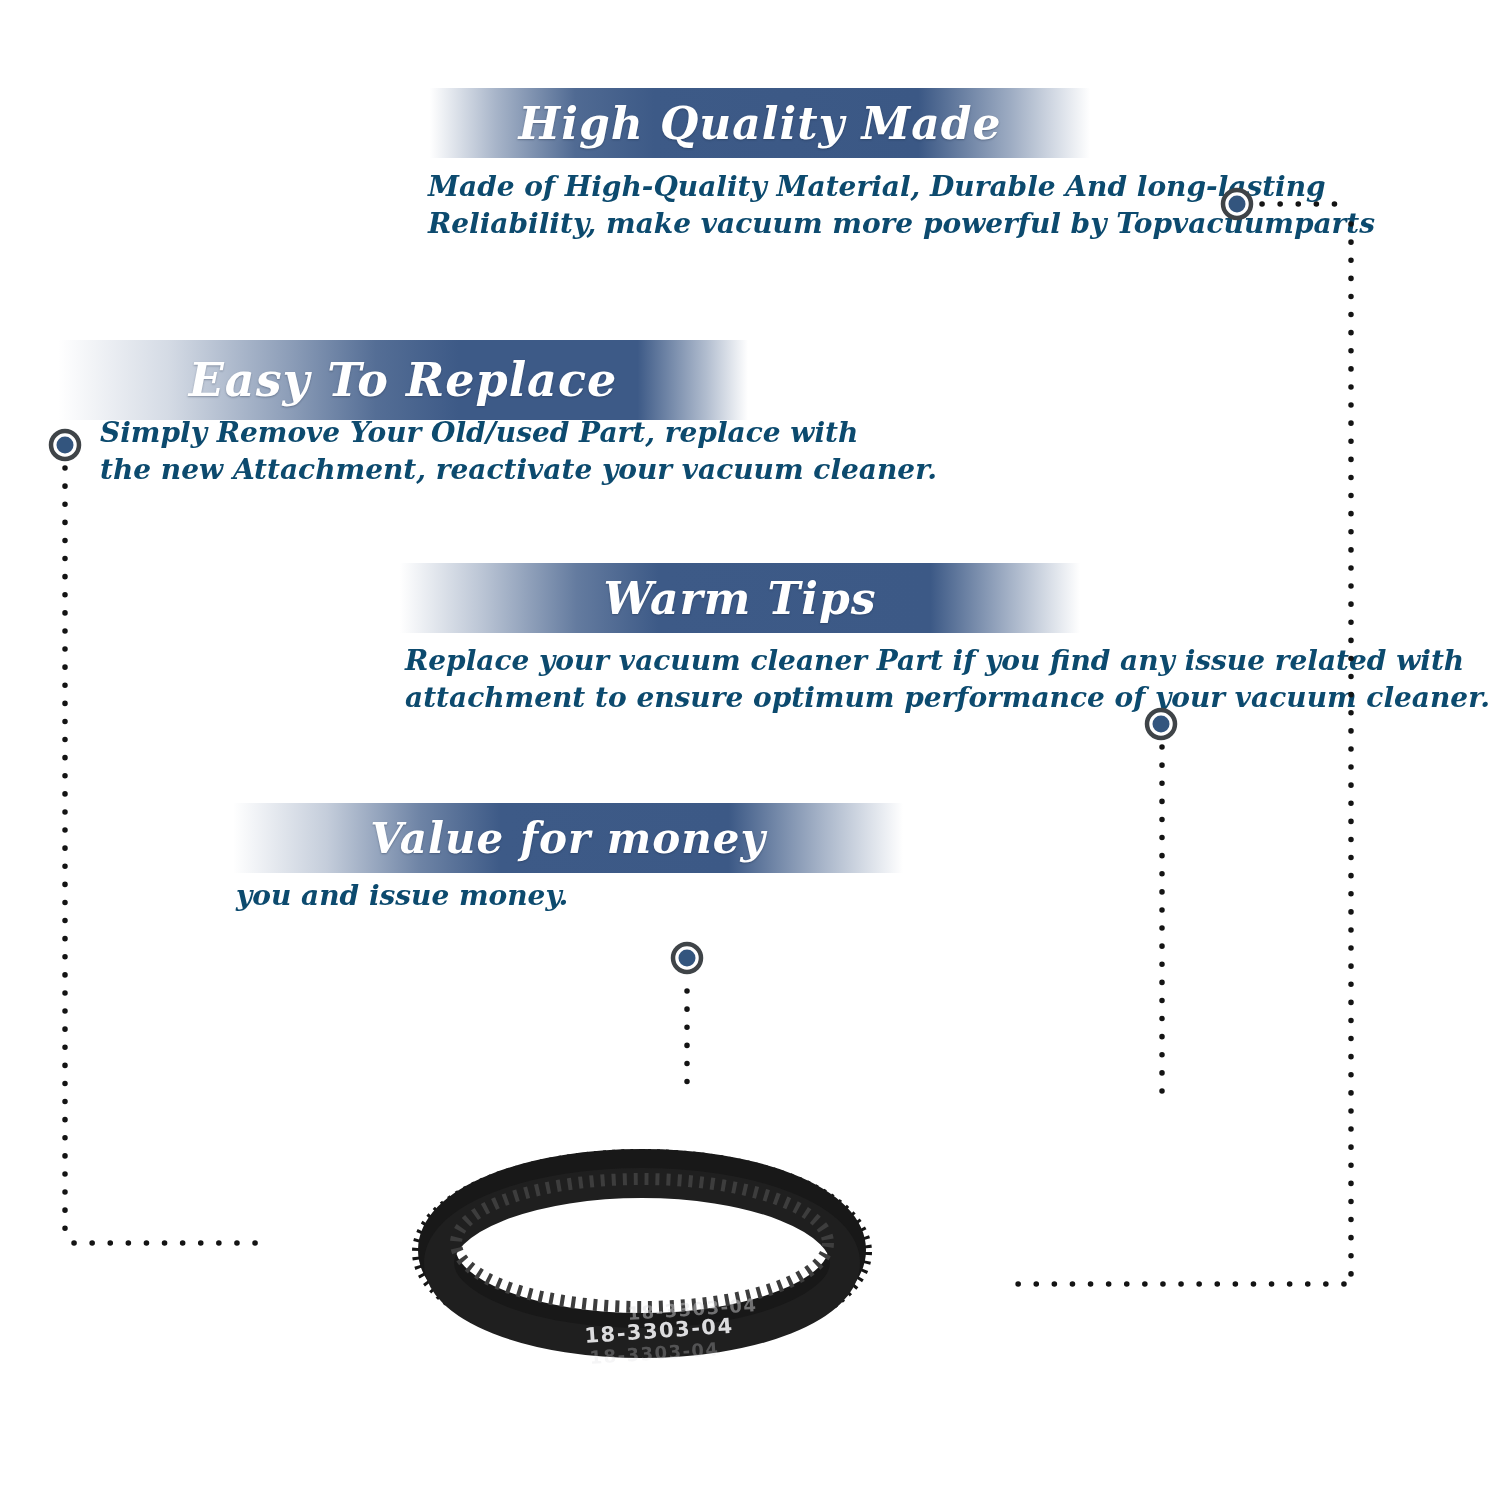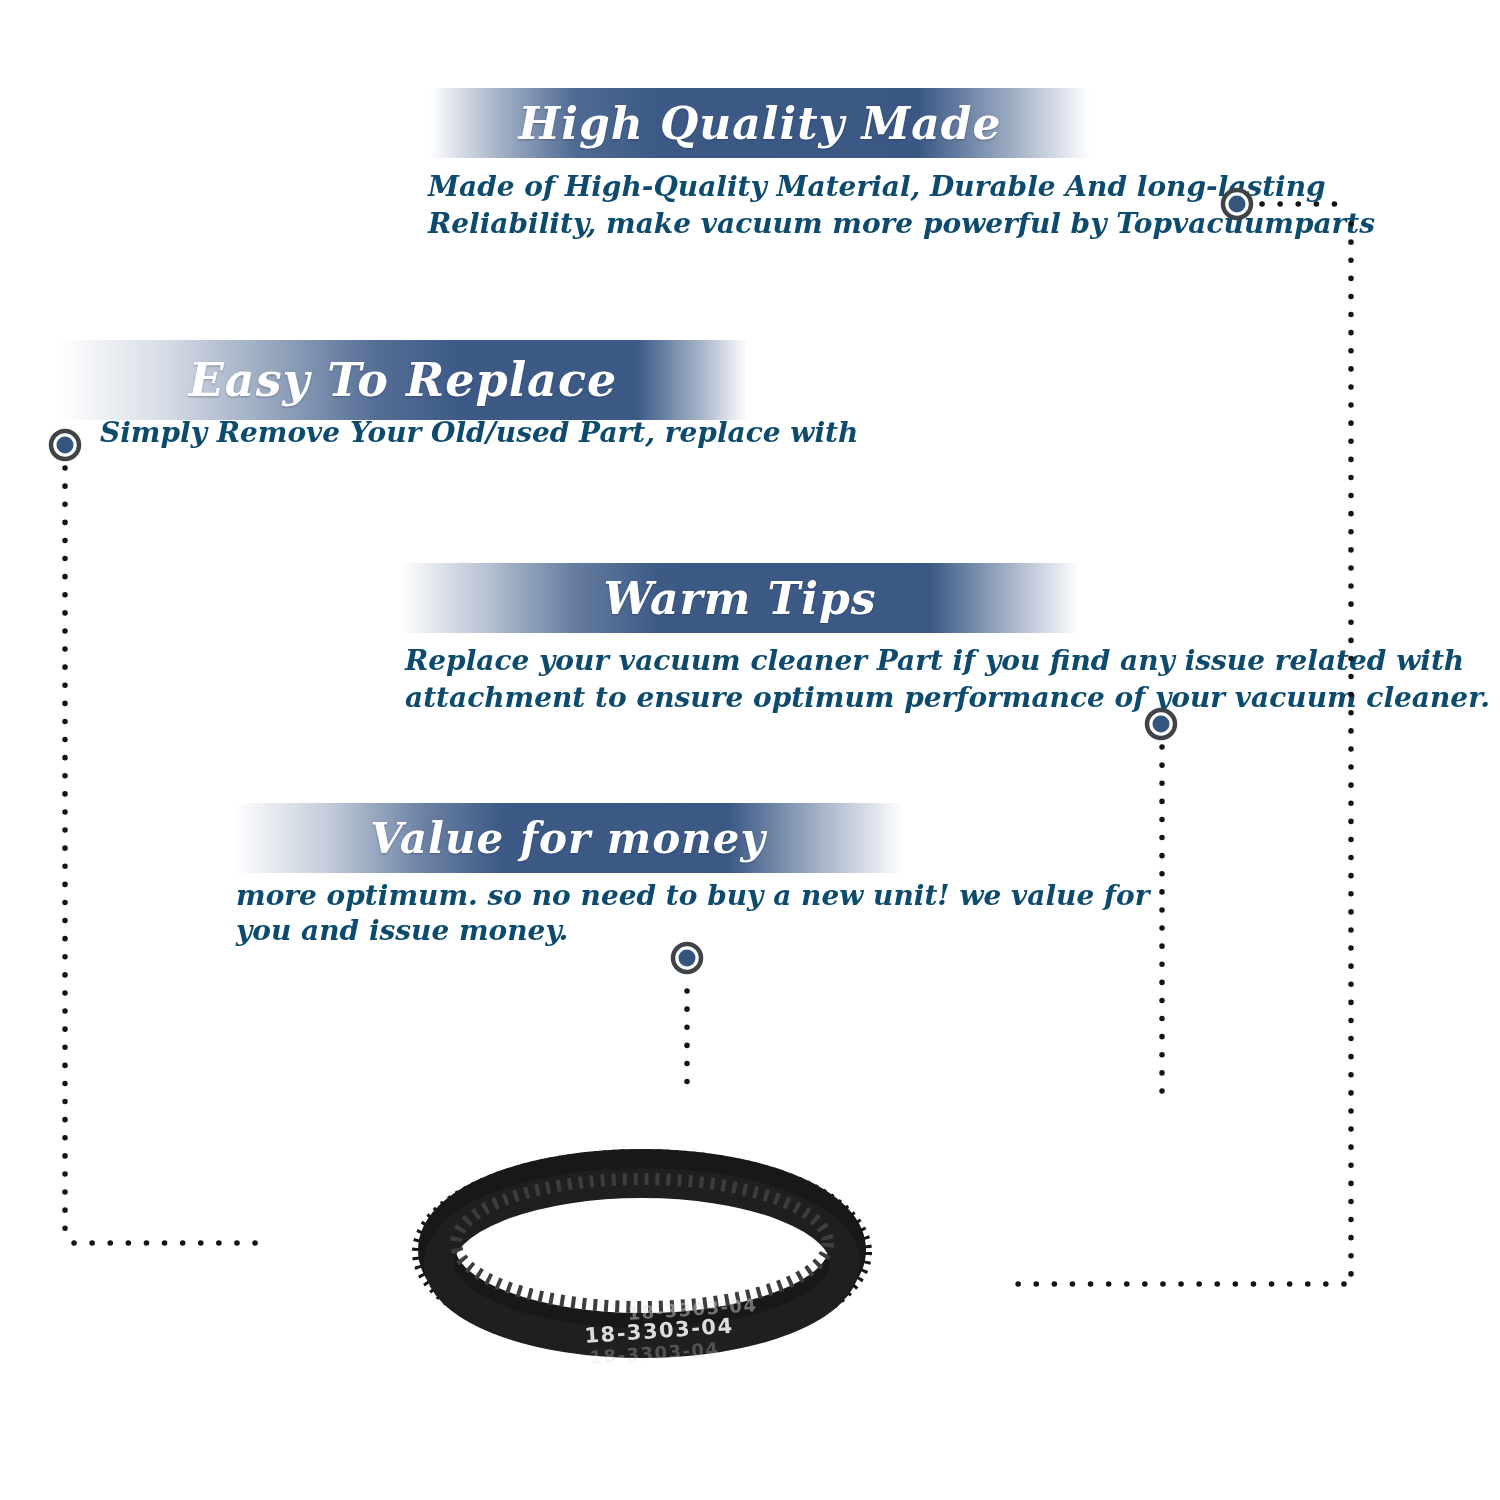--- a/index.html
+++ b/index.html
@@ -56,27 +56,27 @@
   <div class="banner" id="banner-4">
     <span class="title">Value for money</span>
   </div>
 
   <div class="body-text" id="body-1">
     <div>Made of  High-Quality Material, Durable And long-lasting</div>
     <div>Reliability, make vacuum more powerful by Topvacuumparts</div>
   </div>
   <div class="body-text" id="body-2">
     <div>Simply Remove Your Old/used Part, replace with</div>
+    <div>the new Attachment, reactivate your vacuum cleaner.</div>
   </div>
   <div class="body-text" id="body-3">
     <div>Replace your vacuum cleaner Part if you find any issue related with</div>
     <div>attachment to ensure optimum performance of your vacuum cleaner.</div>
   </div>
   <div class="body-text" id="body-4">
-    <div>more optimum. so no need to buy a new unit! we value for</div>
     <div>you and issue money.</div>
   </div>
 
   <svg id="connector-layer" viewBox="0 0 1500 1500" xmlns="http://www.w3.org/2000/svg">
 
     <g stroke="#141414" stroke-width="5.5" stroke-linecap="round" fill="none" stroke-dasharray="0.1 18">
 
       <path d="M1262 204 H1347"></path>
       <path d="M1351 224 V1284"></path>
       <path d="M1344 1284 H1002"></path>

